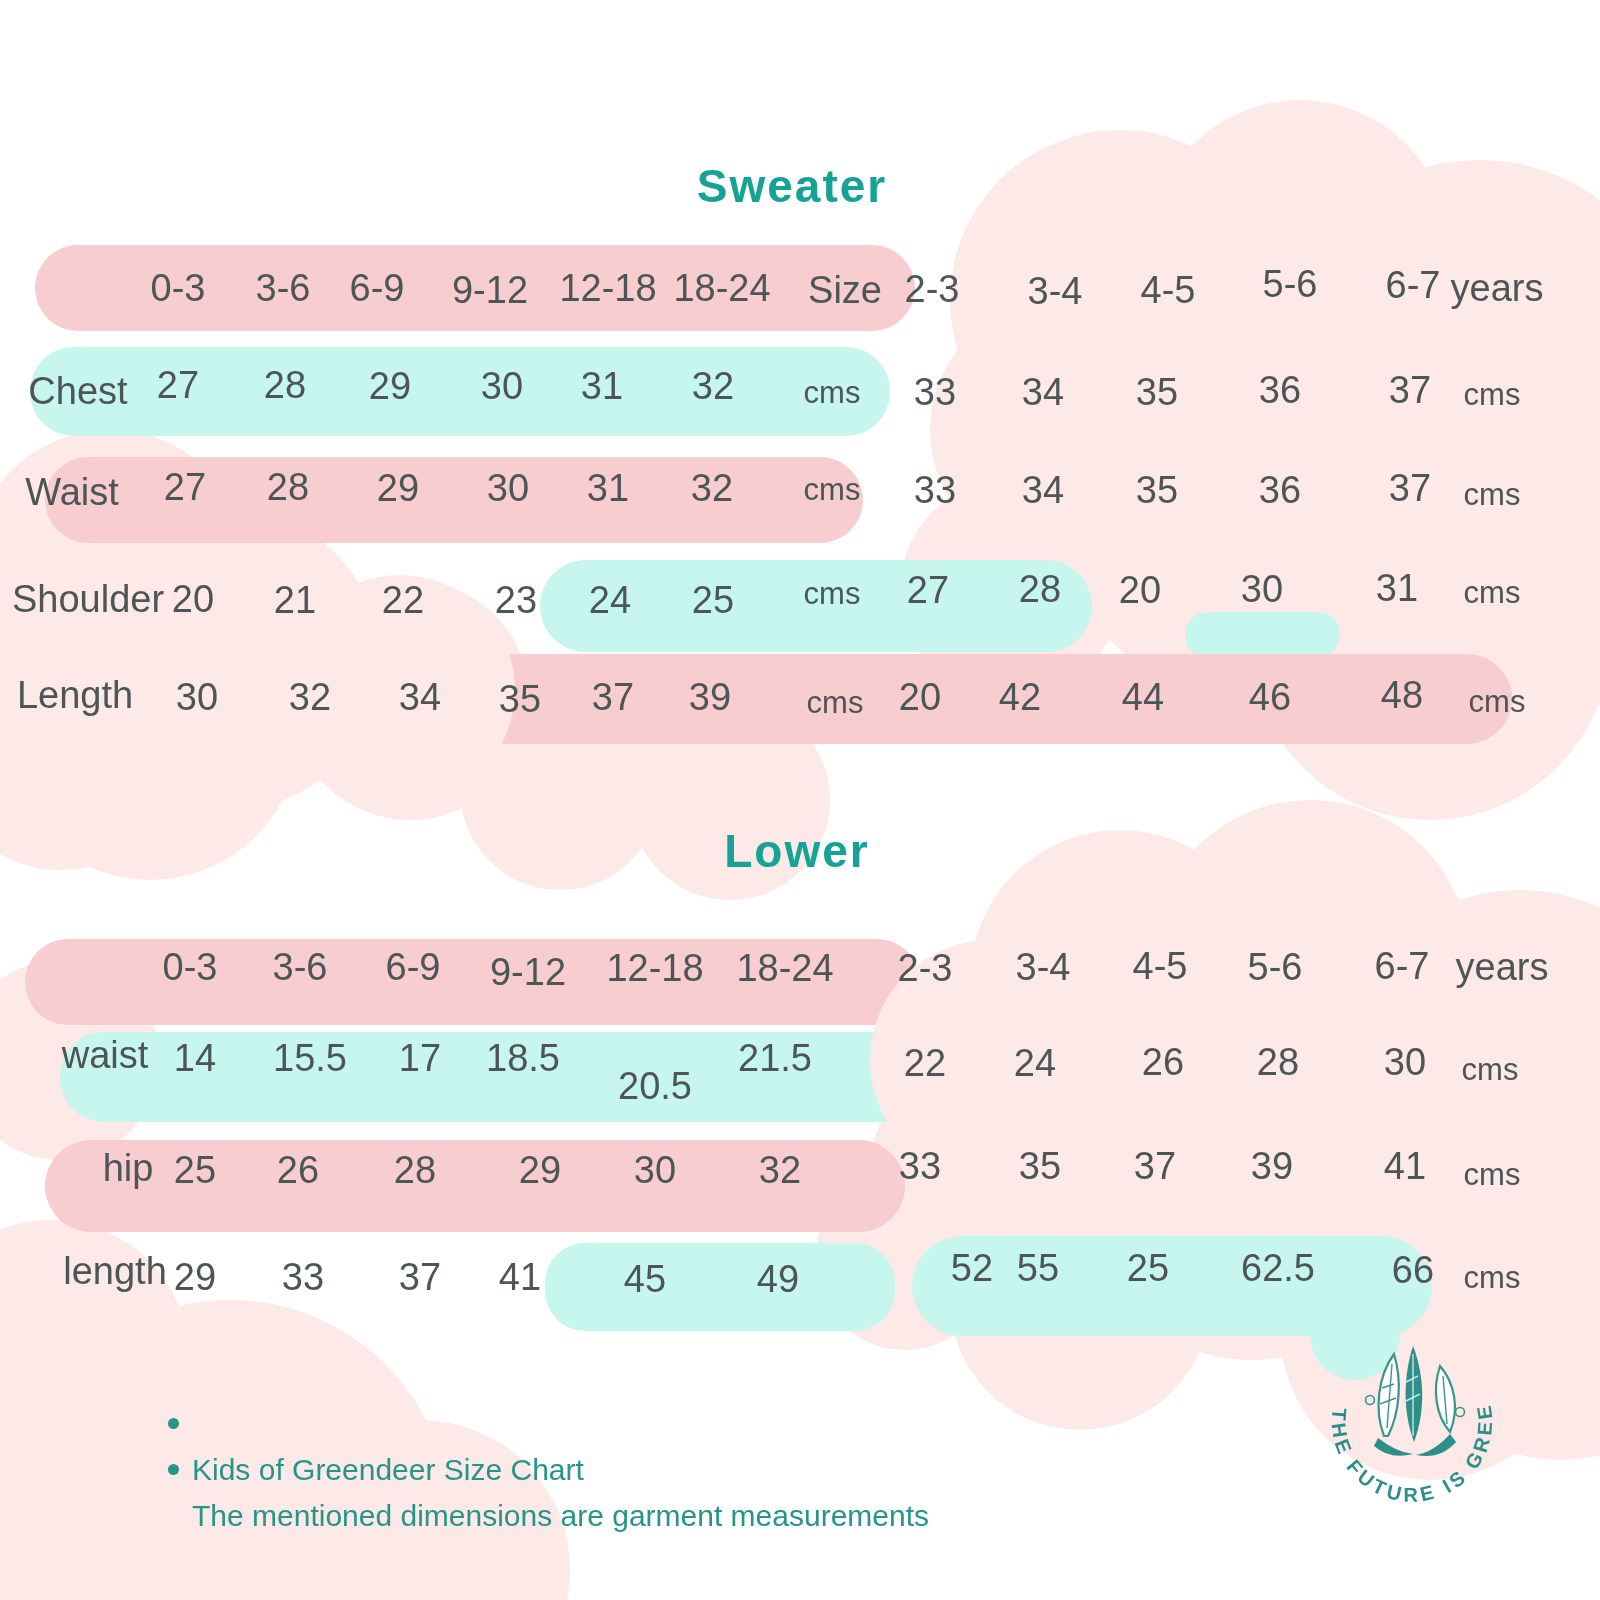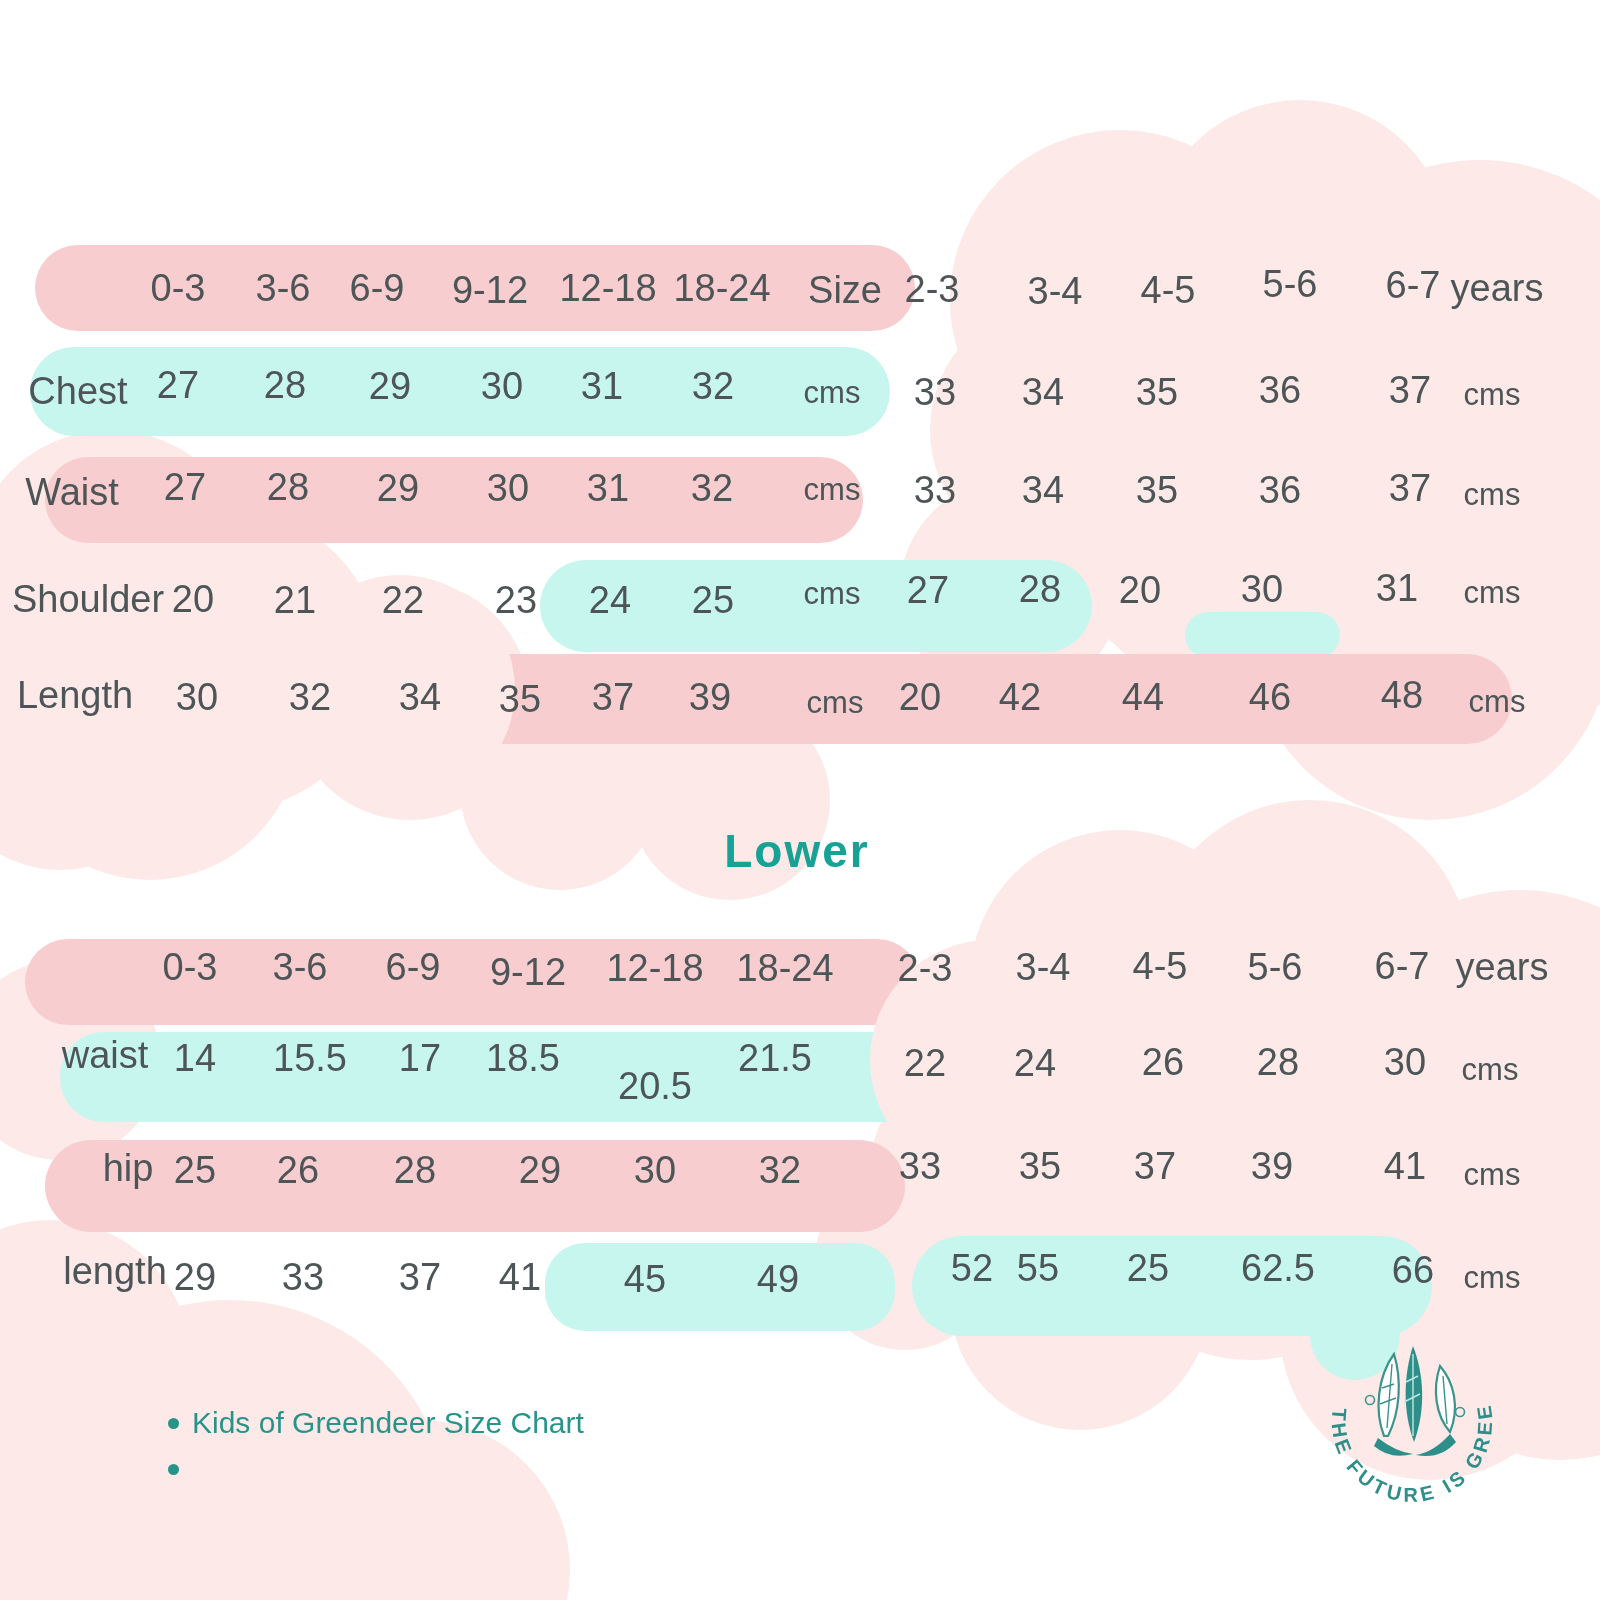--- a/index.html
+++ b/index.html
@@ -8,21 +8,21 @@
   #canvas{position:absolute;left:0;top:0;width:1600px;height:1600px;}
   .cloud{position:absolute;border-radius:50%;background:#fce9e8;}
   .bar{position:absolute;}
   .pink{background:#f8cdd0;}
   .mint{background:#c7f6ee;}
   .cell{position:absolute;transform:translate(-50%,-50%);font-size:38px;color:#4d5557;
         white-space:nowrap;letter-spacing:0px;}
   .cms{font-size:31px;}
   .title{position:absolute;transform:translate(-50%,-50%);font-weight:bold;font-size:46px;
          color:#16a295;letter-spacing:2px;}
-  .note{position:absolute;font-size:30px;color:#27948a;white-space:nowrap;}
+  .note{position:absolute;font-size:30px;color:#27948a;white-space:nowrap;margin-top:47px;}
   .bullet{position:absolute;width:11px;height:11px;border-radius:50%;background:#27948a;}
   .mintdot{position:absolute;border-radius:50%;background:#c7f6ee;}
 </style>
 </head>
 <body>
 
 <div id="canvas">
 
   <div class="cloud" style="left:950px;top:130px;width:340px;height:340px;"></div>
   <div class="cloud" style="left:1150px;top:100px;width:300px;height:300px;"></div>
@@ -65,20 +65,21 @@
   <div class="bar mint" style="left:60px;top:1032px;width:870px;height:90px;border-radius:44px;"></div>
   <div class="bar pink" style="left:45px;top:1140px;width:860px;height:92px;border-radius:46px;"></div>
   <div class="mintdot" style="left:1310px;top:1290px;width:90px;height:90px;"></div>
   <div class="bar mint" style="left:545px;top:1243px;width:350px;height:88px;border-radius:40px;"></div>
   <div class="bar mint" style="left:912px;top:1236px;width:520px;height:100px;border-radius:50px;"></div>
 
   <div class="cloud" style="left:0px;top:580px;width:300px;height:300px;"></div>
   <div class="cloud" style="left:285px;top:575px;width:230px;height:230px;"></div>
   <div class="cloud" style="left:870px;top:940px;width:240px;height:240px;"></div>
 
+  <div class="title" style="left:792px;top:186px;">Sweater</div>
   <div class="title" style="left:797px;top:851px;">Lower</div>
 
   <span class="cell" style="left:178px;top:288px;">0-3</span>
   <span class="cell" style="left:283px;top:288px;">3-6</span>
   <span class="cell" style="left:377px;top:288px;">6-9</span>
   <span class="cell" style="left:490px;top:290px;">9-12</span>
   <span class="cell" style="left:608px;top:288px;">12-18</span>
   <span class="cell" style="left:722px;top:288px;">18-24</span>
   <span class="cell" style="left:845px;top:290px;">Size</span>
   <span class="cell" style="left:932px;top:289px;">2-3</span>
@@ -199,20 +200,21 @@
   <span class="cell" style="left:972px;top:1268px;text-align:center;">52</span>
   <span class="cell" style="left:1038px;top:1268px;">55</span>
   <span class="cell" style="left:1148px;top:1268px;">25</span>
   <span class="cell" style="left:1278px;top:1268px;">62.5</span>
   <span class="cell" style="left:1413px;top:1270px;">66</span>
   <span class="cell cms" style="left:1492px;top:1278px;">cms</span>
 
   <div class="bullet" style="left:168px;top:1418px;"></div>
   <div class="note" style="left:192px;top:1406px;">Kids of Greendeer Size Chart</div>
   <div class="bullet" style="left:168px;top:1464px;"></div>
+  <div class="note" style="left:192px;top:1452px;">The mentioned dimensions are garment measurements</div>
 
   <div style="position:absolute;left:1318px;top:1338px;width:190px;height:195px;">
     <svg width="190" height="195" viewBox="0 0 190 195">
       <defs>
         <path id="arcPath" d="M 16,66 A 80,80 0 1 0 172,66" fill="none"></path>
       </defs>
 
       <path d="M66,98 C 56,72 60,38 76,16 C 84,42 82,74 70,98 Z" fill="#ffffff" stroke="#3a948d" stroke-width="2.2"></path>
       <path d="M74,26 L69,90 M64,50 L76,46 M62,66 L78,60" stroke="#3a948d" stroke-width="1.4" fill="none"></path>
 

